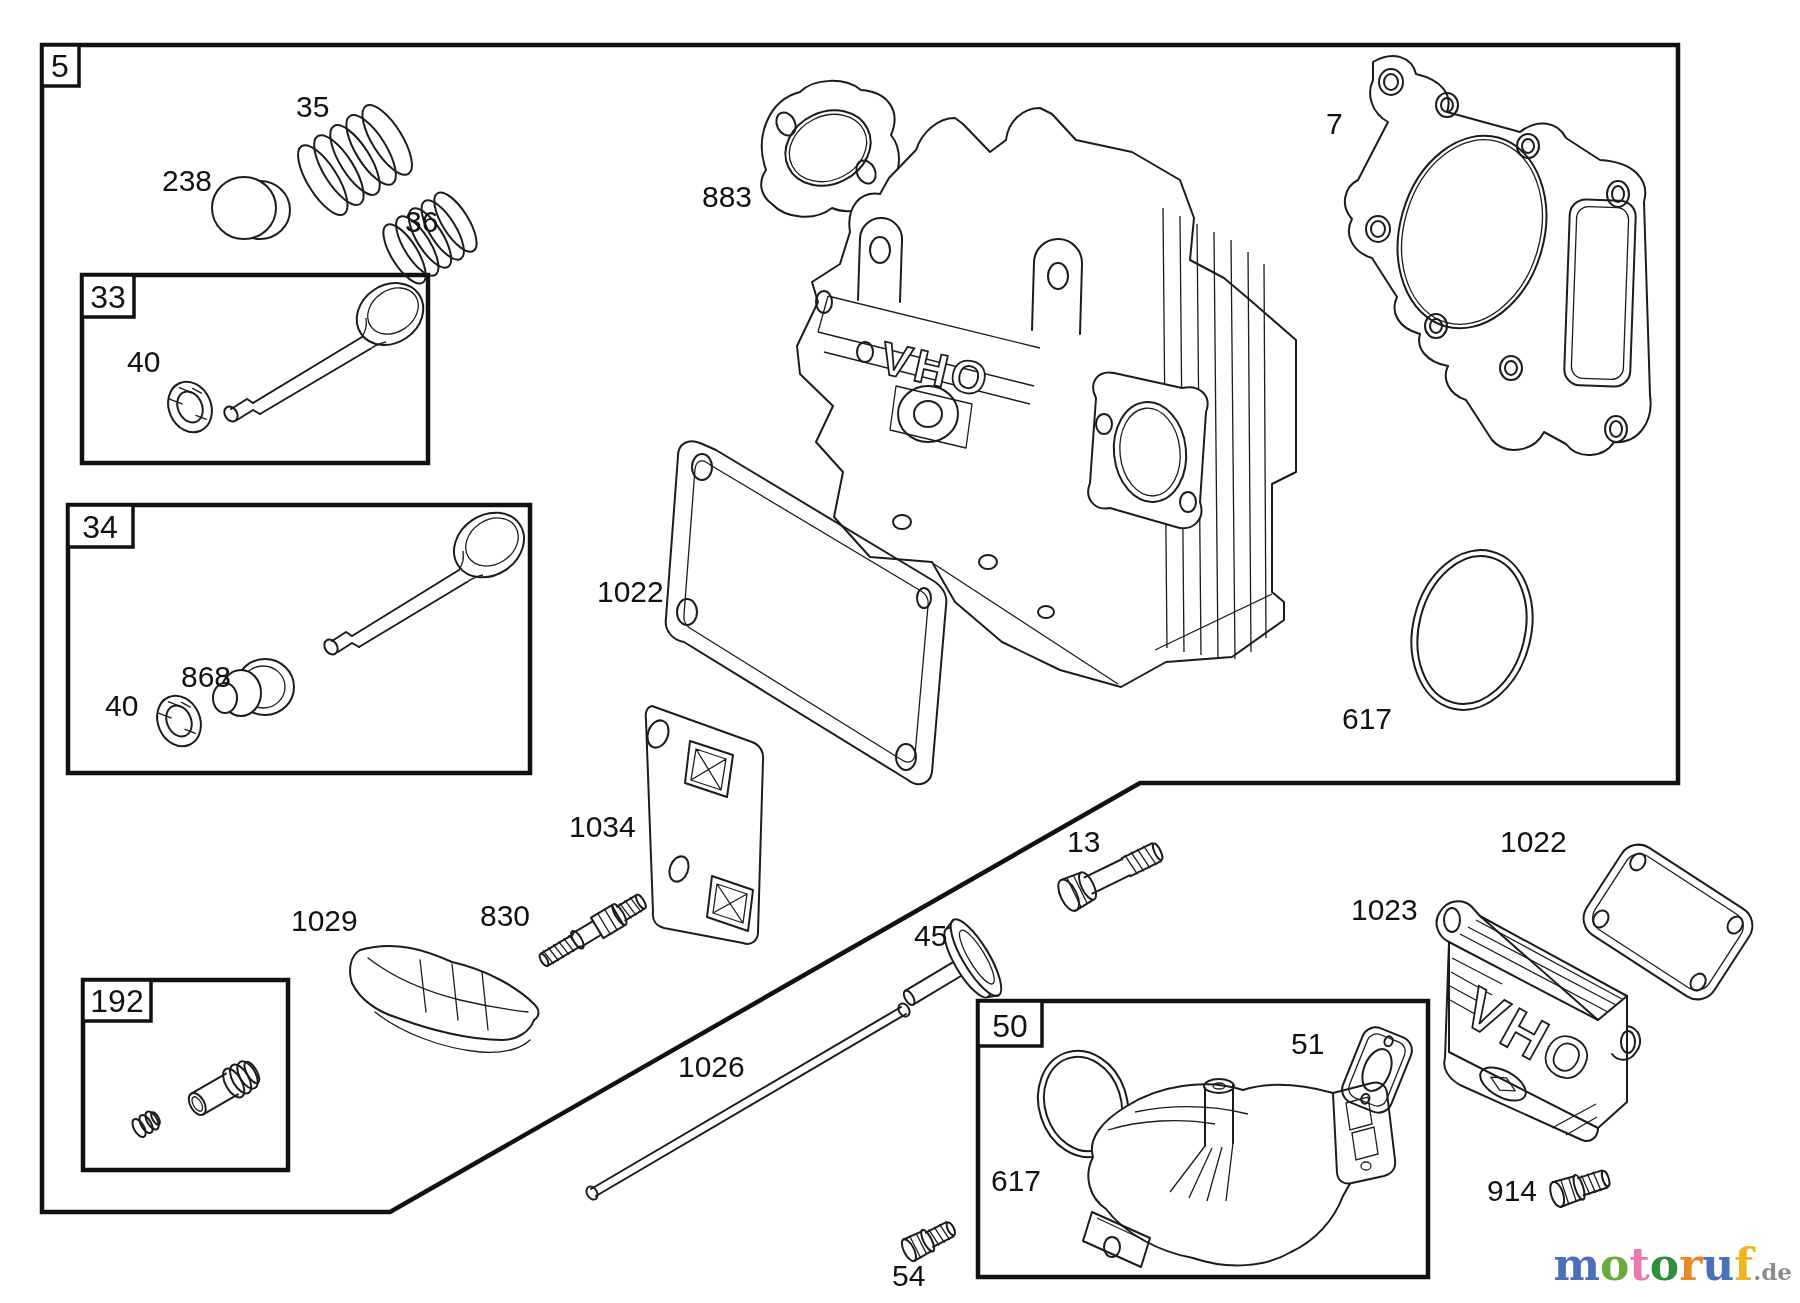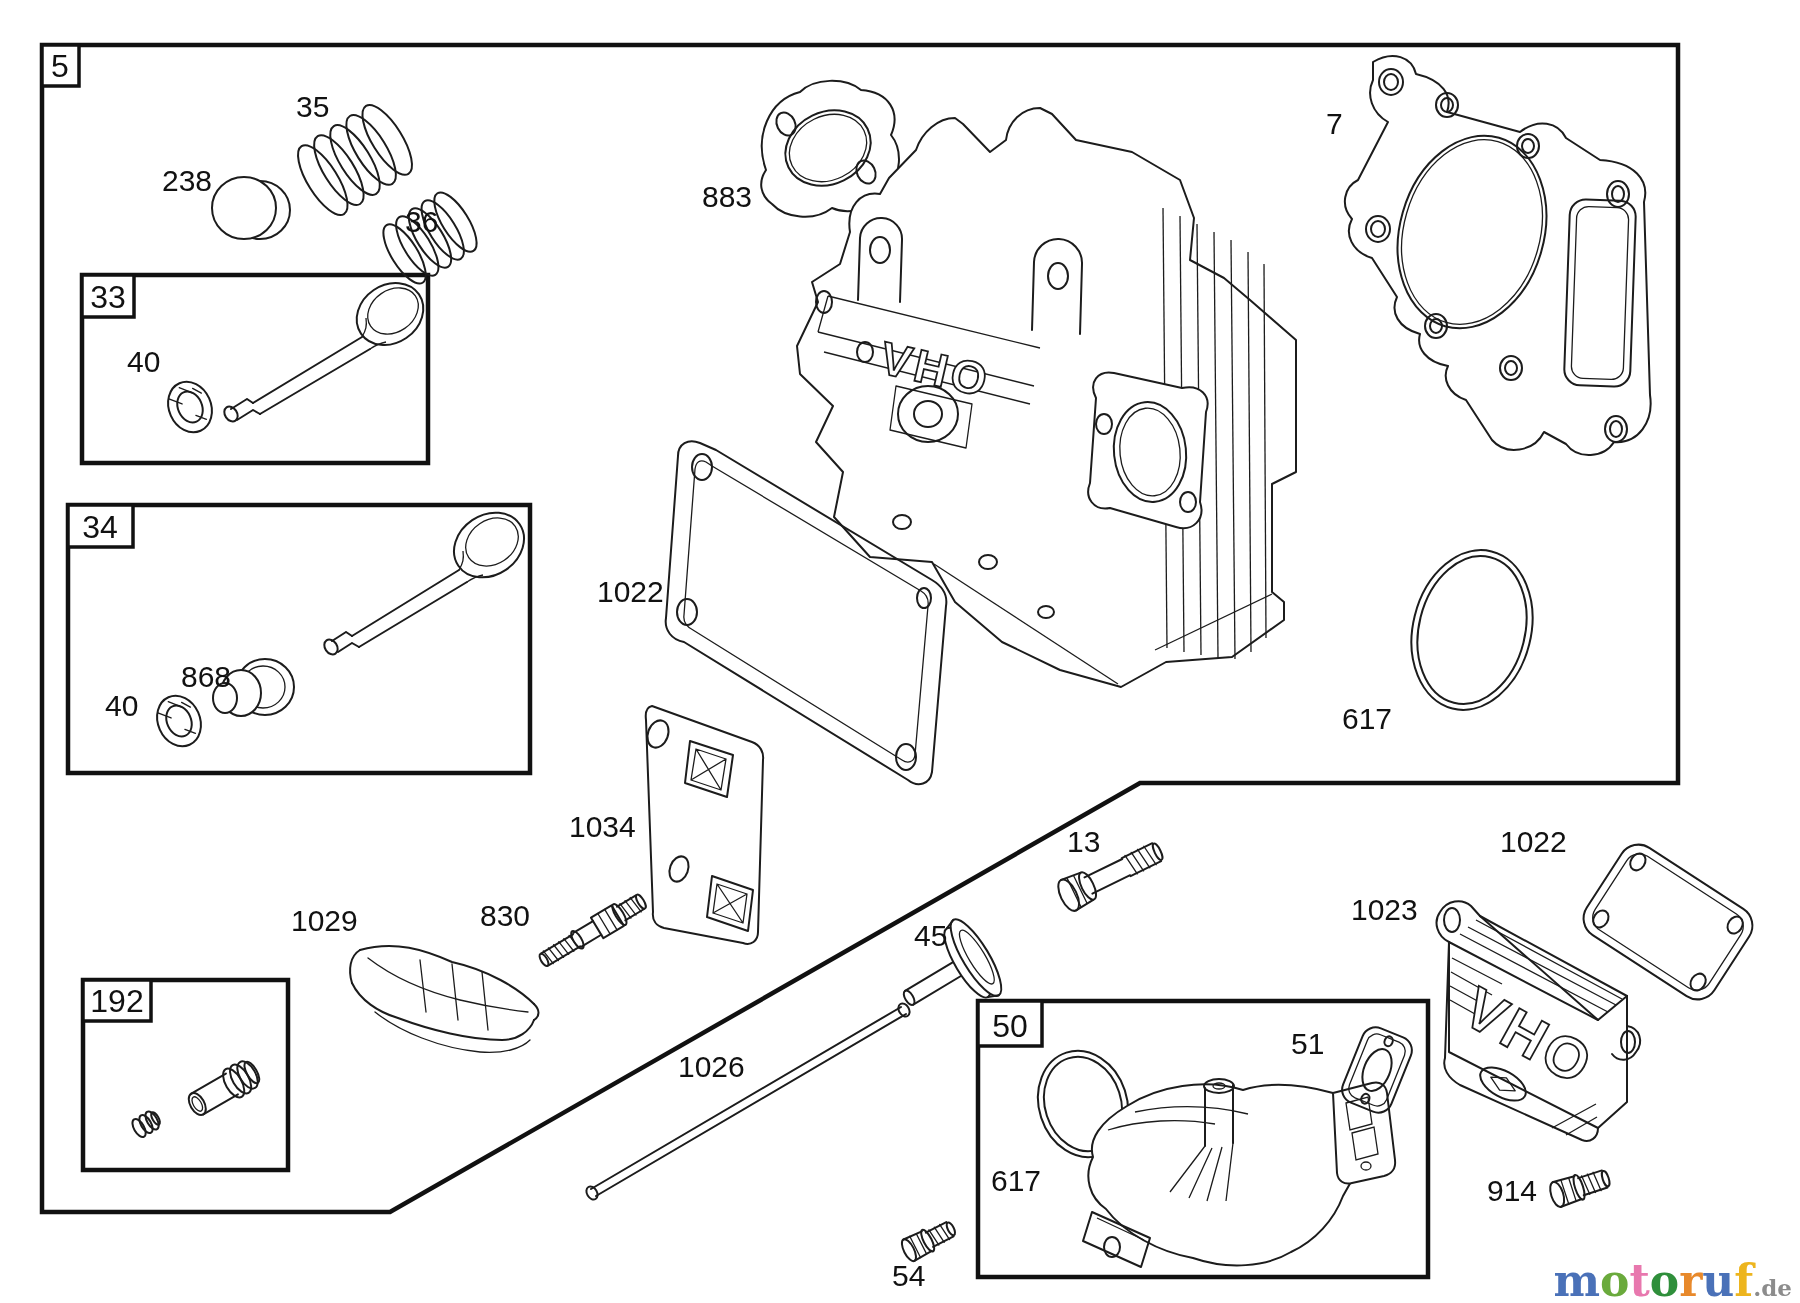--- a/index.html
+++ b/index.html
@@ -8,21 +8,21 @@
   svg{position:absolute;left:0;top:0;}
   svg .ln{fill:none;stroke:#1c1c1c;stroke-width:2;stroke-linecap:round;stroke-linejoin:round;}
   svg .lnw{fill:#fff;stroke:#1c1c1c;stroke-width:2;stroke-linejoin:round;}
   svg .thin{fill:none;stroke:#1c1c1c;stroke-width:1.3;}
   svg .box{fill:none;stroke:#111;stroke-width:4.5;stroke-linejoin:miter;}
   svg .tagbox{fill:#fff;stroke:#111;stroke-width:3.5;}
   svg .lbl{font-family:"Liberation Sans",sans-serif;font-size:30px;fill:#111;}
   svg .tag{font-family:"Liberation Sans",sans-serif;font-size:32px;fill:#111;text-anchor:middle;}
   svg .emboss{font-family:"Liberation Sans",sans-serif;font-weight:bold;fill:#fff;
               stroke:#1c1c1c;stroke-width:1.8px;letter-spacing:4px;}
-  .watermark{position:absolute;right:8px;bottom:0;font-family:"DejaVu Serif",serif;
+  .watermark{position:absolute;right:8px;bottom:16px;font-family:"DejaVu Serif",serif;
              font-weight:bold;font-size:44px;letter-spacing:0px;line-height:1;}
   .watermark .suffix{font-size:23px;color:#8c8c8c;font-weight:bold;}
 </style>
 </head>
 <body>
 
 <div class="stage">
 <svg width="1800" height="1303" viewBox="0 0 1800 1303">
 
   <g>

